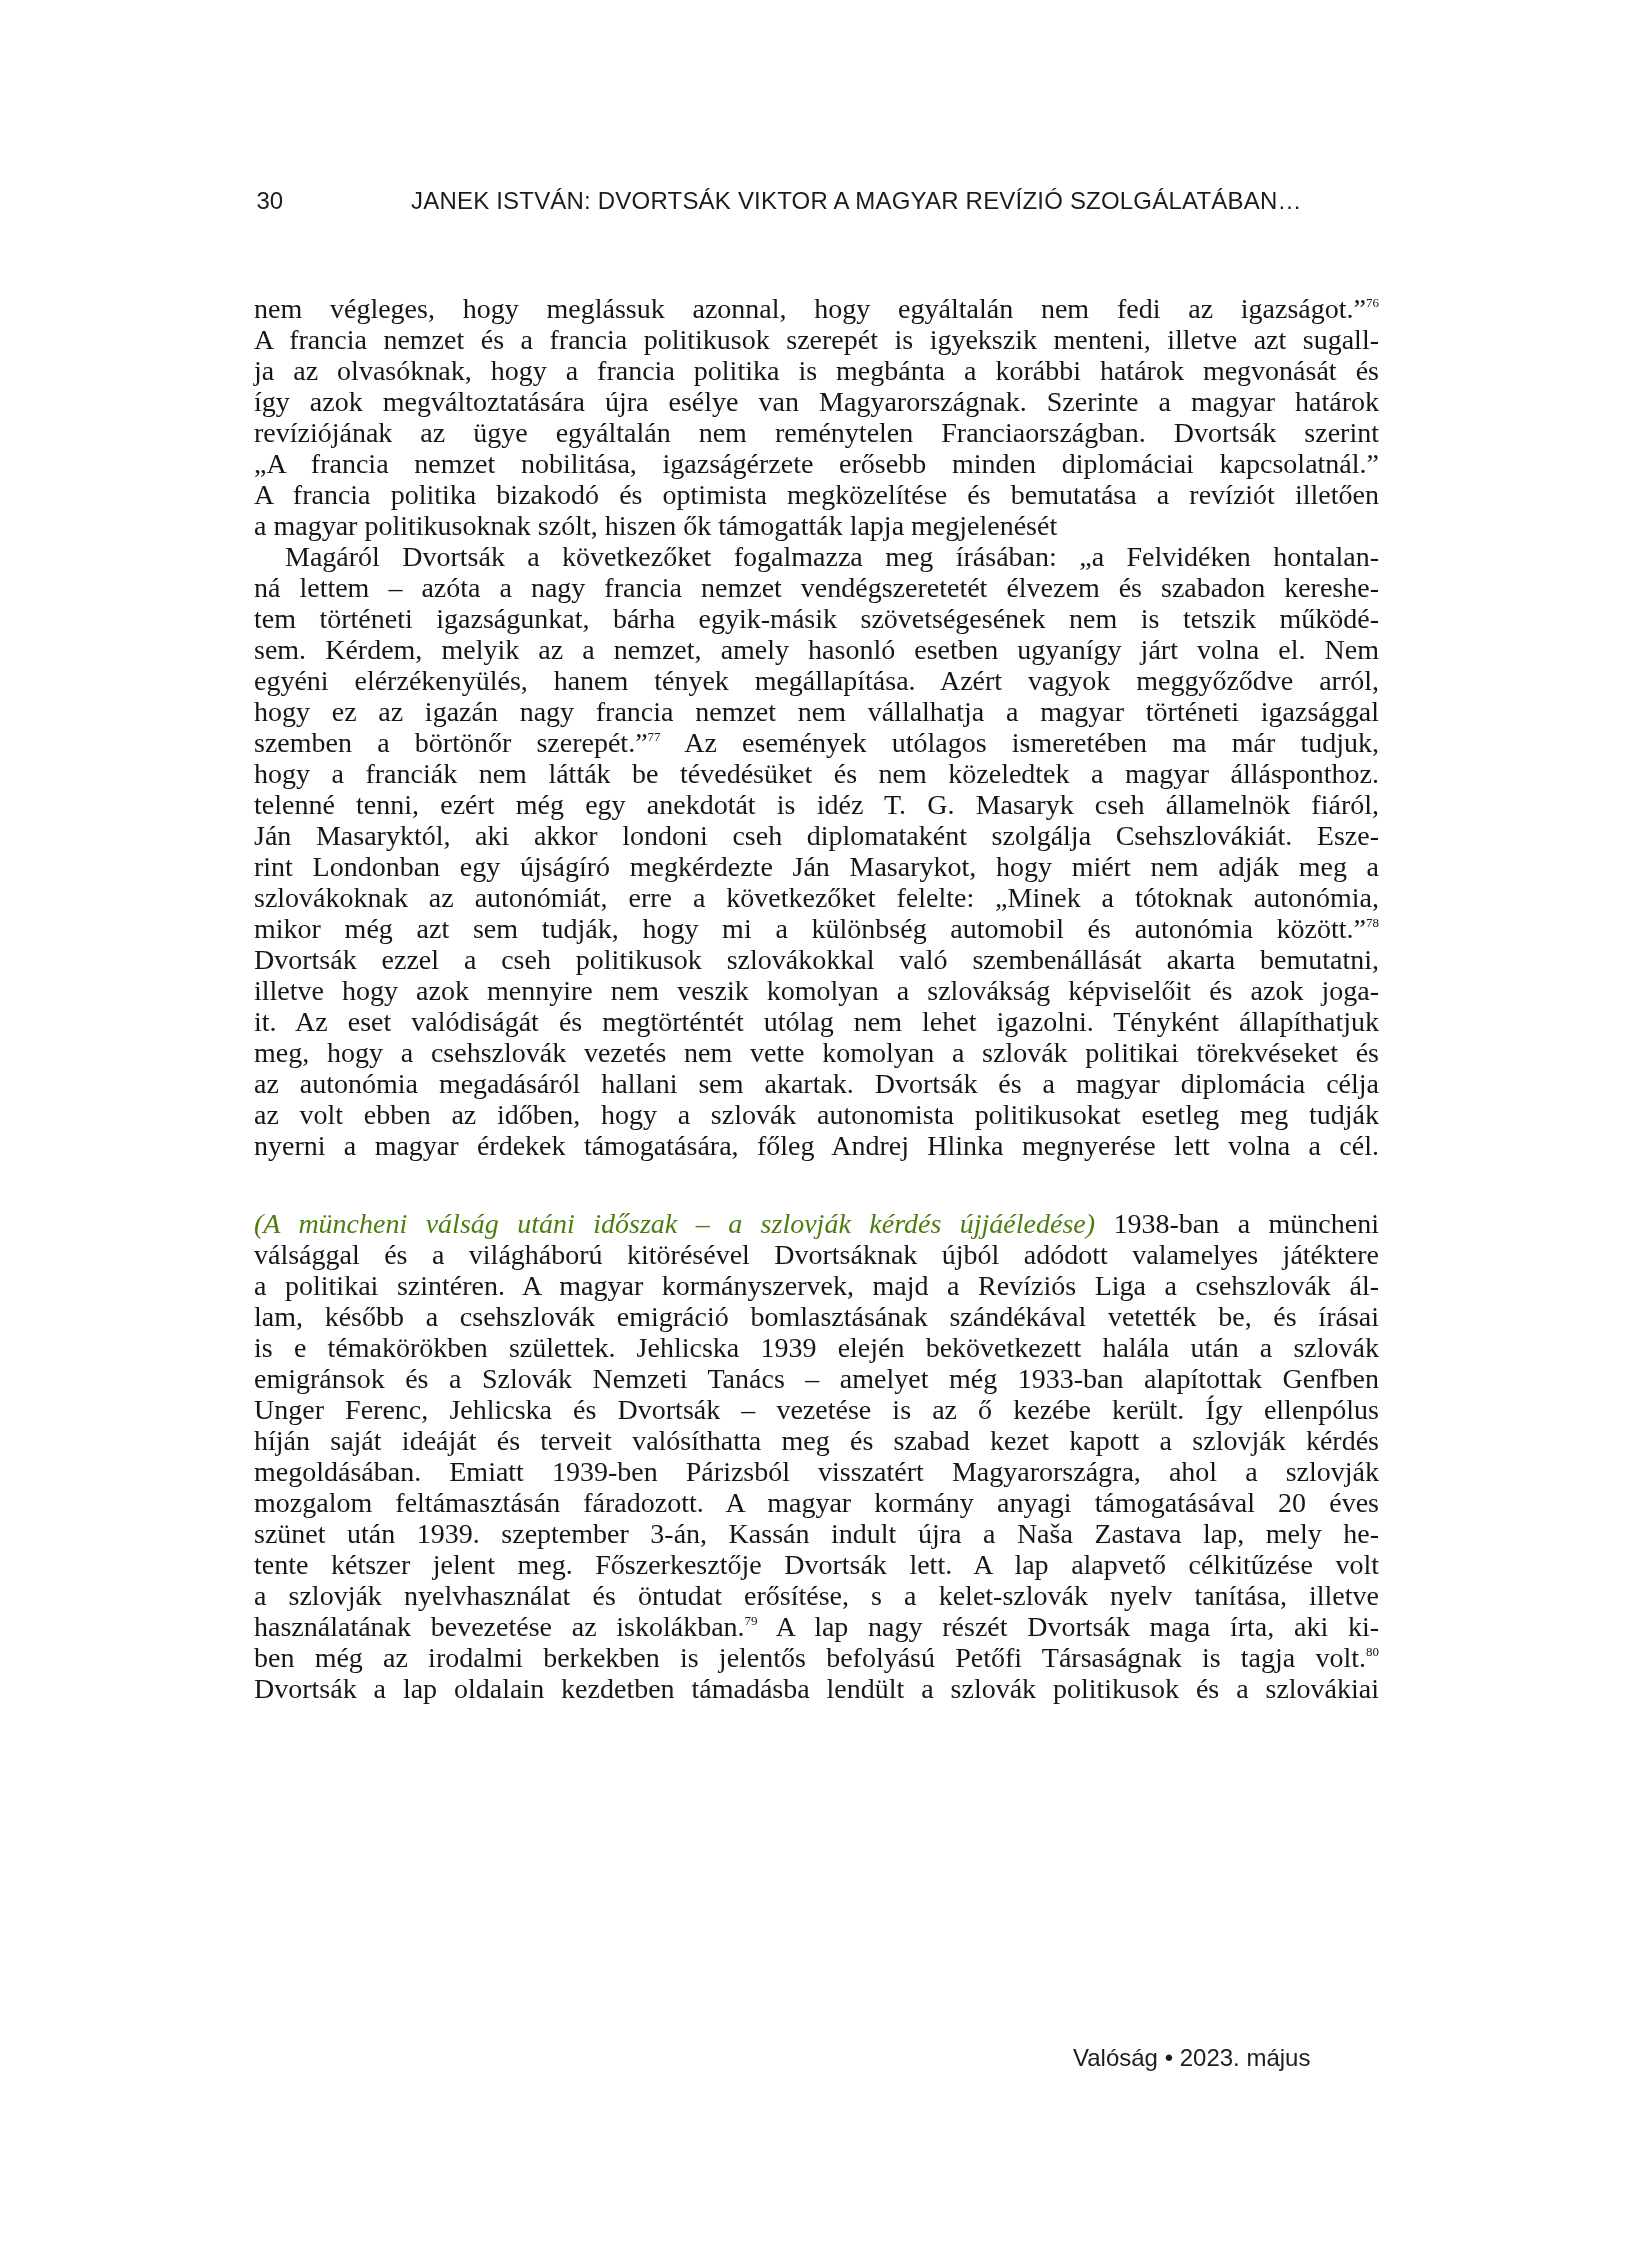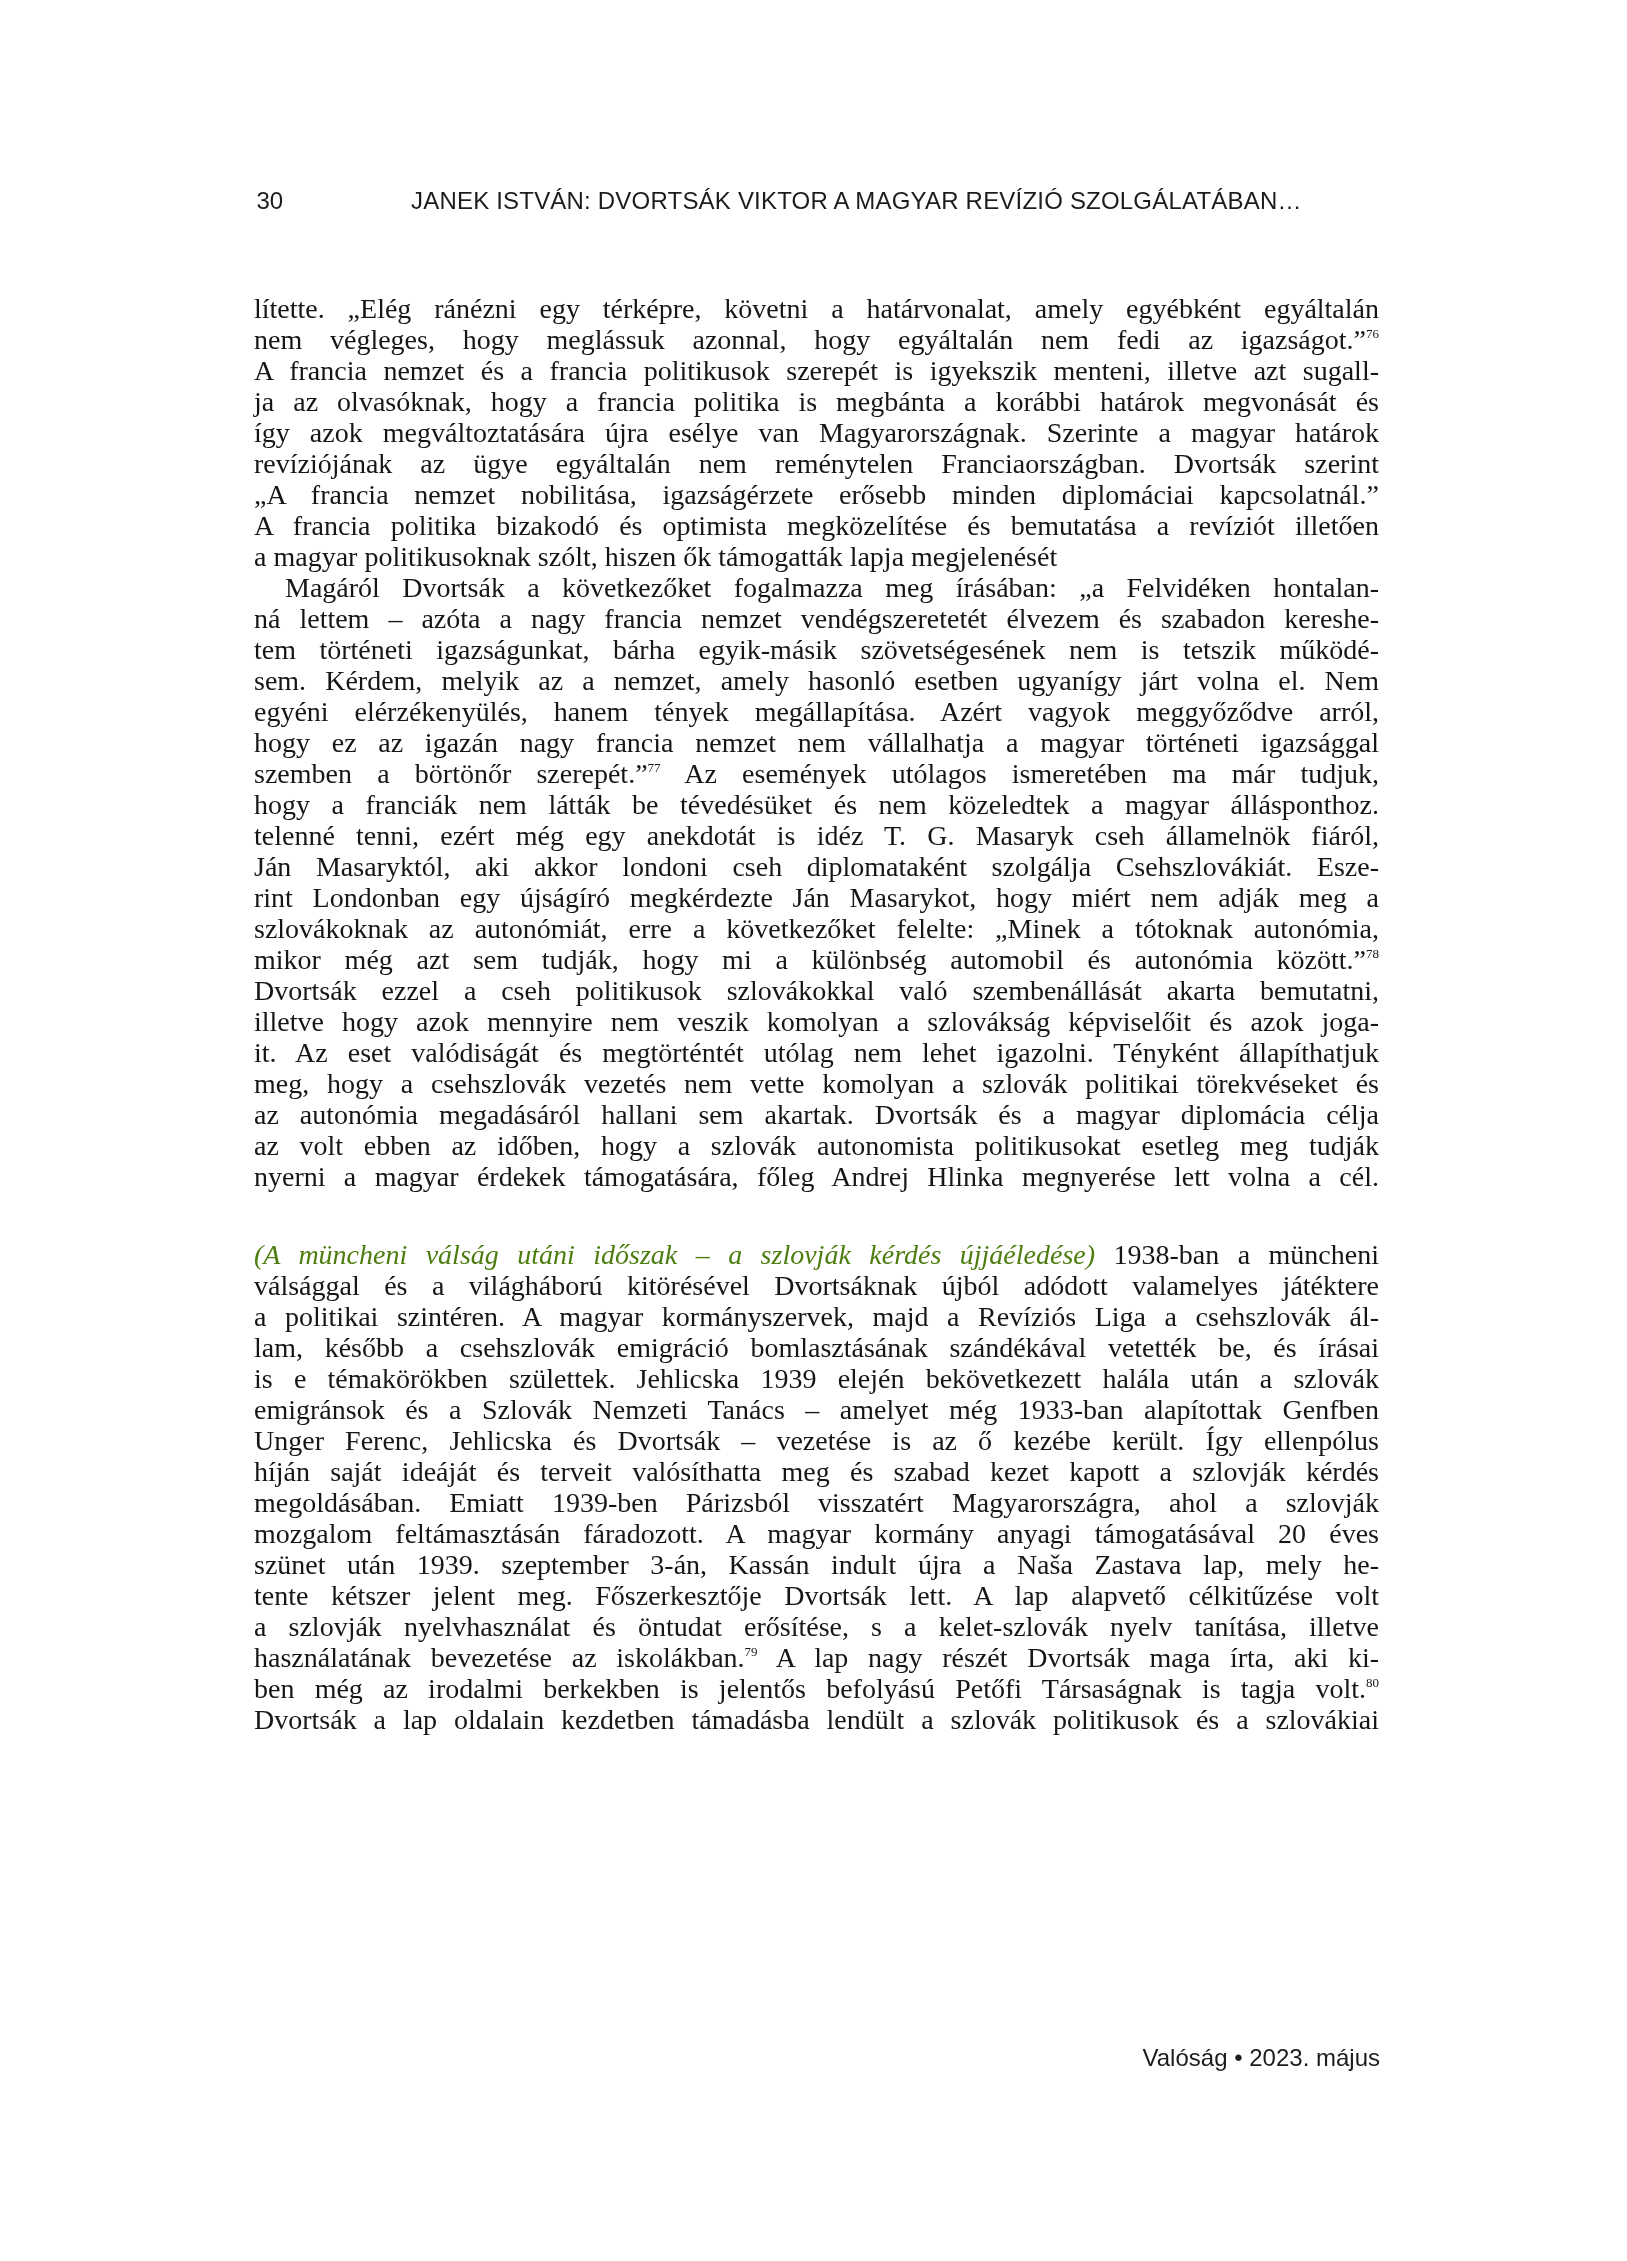--- a/index.html
+++ b/index.html
@@ -16,35 +16,34 @@
   }
   .line {
     display: block; text-align: justify; text-align-last: justify; white-space: nowrap; height: 31px;
   }
   .line.last { text-align-last: left; }
   .line.indent { text-indent: 31px; }
   .gap { height: 47px; }
   sup.fn { font-size: 13px; vertical-align: 0; position: relative; top: -10.7px; line-height: 0; }
   em.section-title { font-style: italic; color: #4d7c0f; }
   .footer {
-    position: absolute; left: 1073px; top: 2044px; width: 307px; text-align: right;
+    position: absolute; left: 1073px; top: 2044px; width: 307px; 
     font-family: "Liberation Sans", sans-serif; font-size: 24px; color: #1c1c1c; white-space: nowrap;
   }
 </style>
 </head>
 <body>
 
 <div class="running-head">
   <span class="page-no">30</span>
   <span class="head-title">JANEK ISTVÁN: DVORTSÁK VIKTOR A MAGYAR REVÍZIÓ SZOLGÁLATÁBAN…</span>
 </div>
 
 <div class="body-text">
   <div id="p1">
-      <span class="line"><span>lítette. „Elég ránézni egy térképre, követni a határvonalat, amely egyébként egyáltalán</span></span>
       <span class="line"><span>nem végleges, hogy meglássuk azonnal, hogy egyáltalán nem fedi az igazságot.”</span><sup class="fn">76</sup></span>
       <span class="line"><span>A francia nemzet és a francia politikusok szerepét is igyekszik menteni, illetve azt sugall-</span></span>
       <span class="line"><span>ja az olvasóknak, hogy a francia politika is megbánta a korábbi határok megvonását és</span></span>
       <span class="line"><span>így azok megváltoztatására újra esélye van Magyarországnak. Szerinte a magyar határok</span></span>
       <span class="line"><span>revíziójának az ügye egyáltalán nem reménytelen Franciaországban. Dvortsák szerint</span></span>
       <span class="line"><span>„A francia nemzet nobilitása, igazságérzete erősebb minden diplomáciai kapcsolatnál.”</span></span>
       <span class="line"><span>A francia politika bizakodó és optimista megközelítése és bemutatása a revíziót illetően</span></span>
       <span class="line last"><span>a magyar politikusoknak szólt, hiszen ők támogatták lapja megjelenését</span></span>
     </div>
   <div id="p2">

